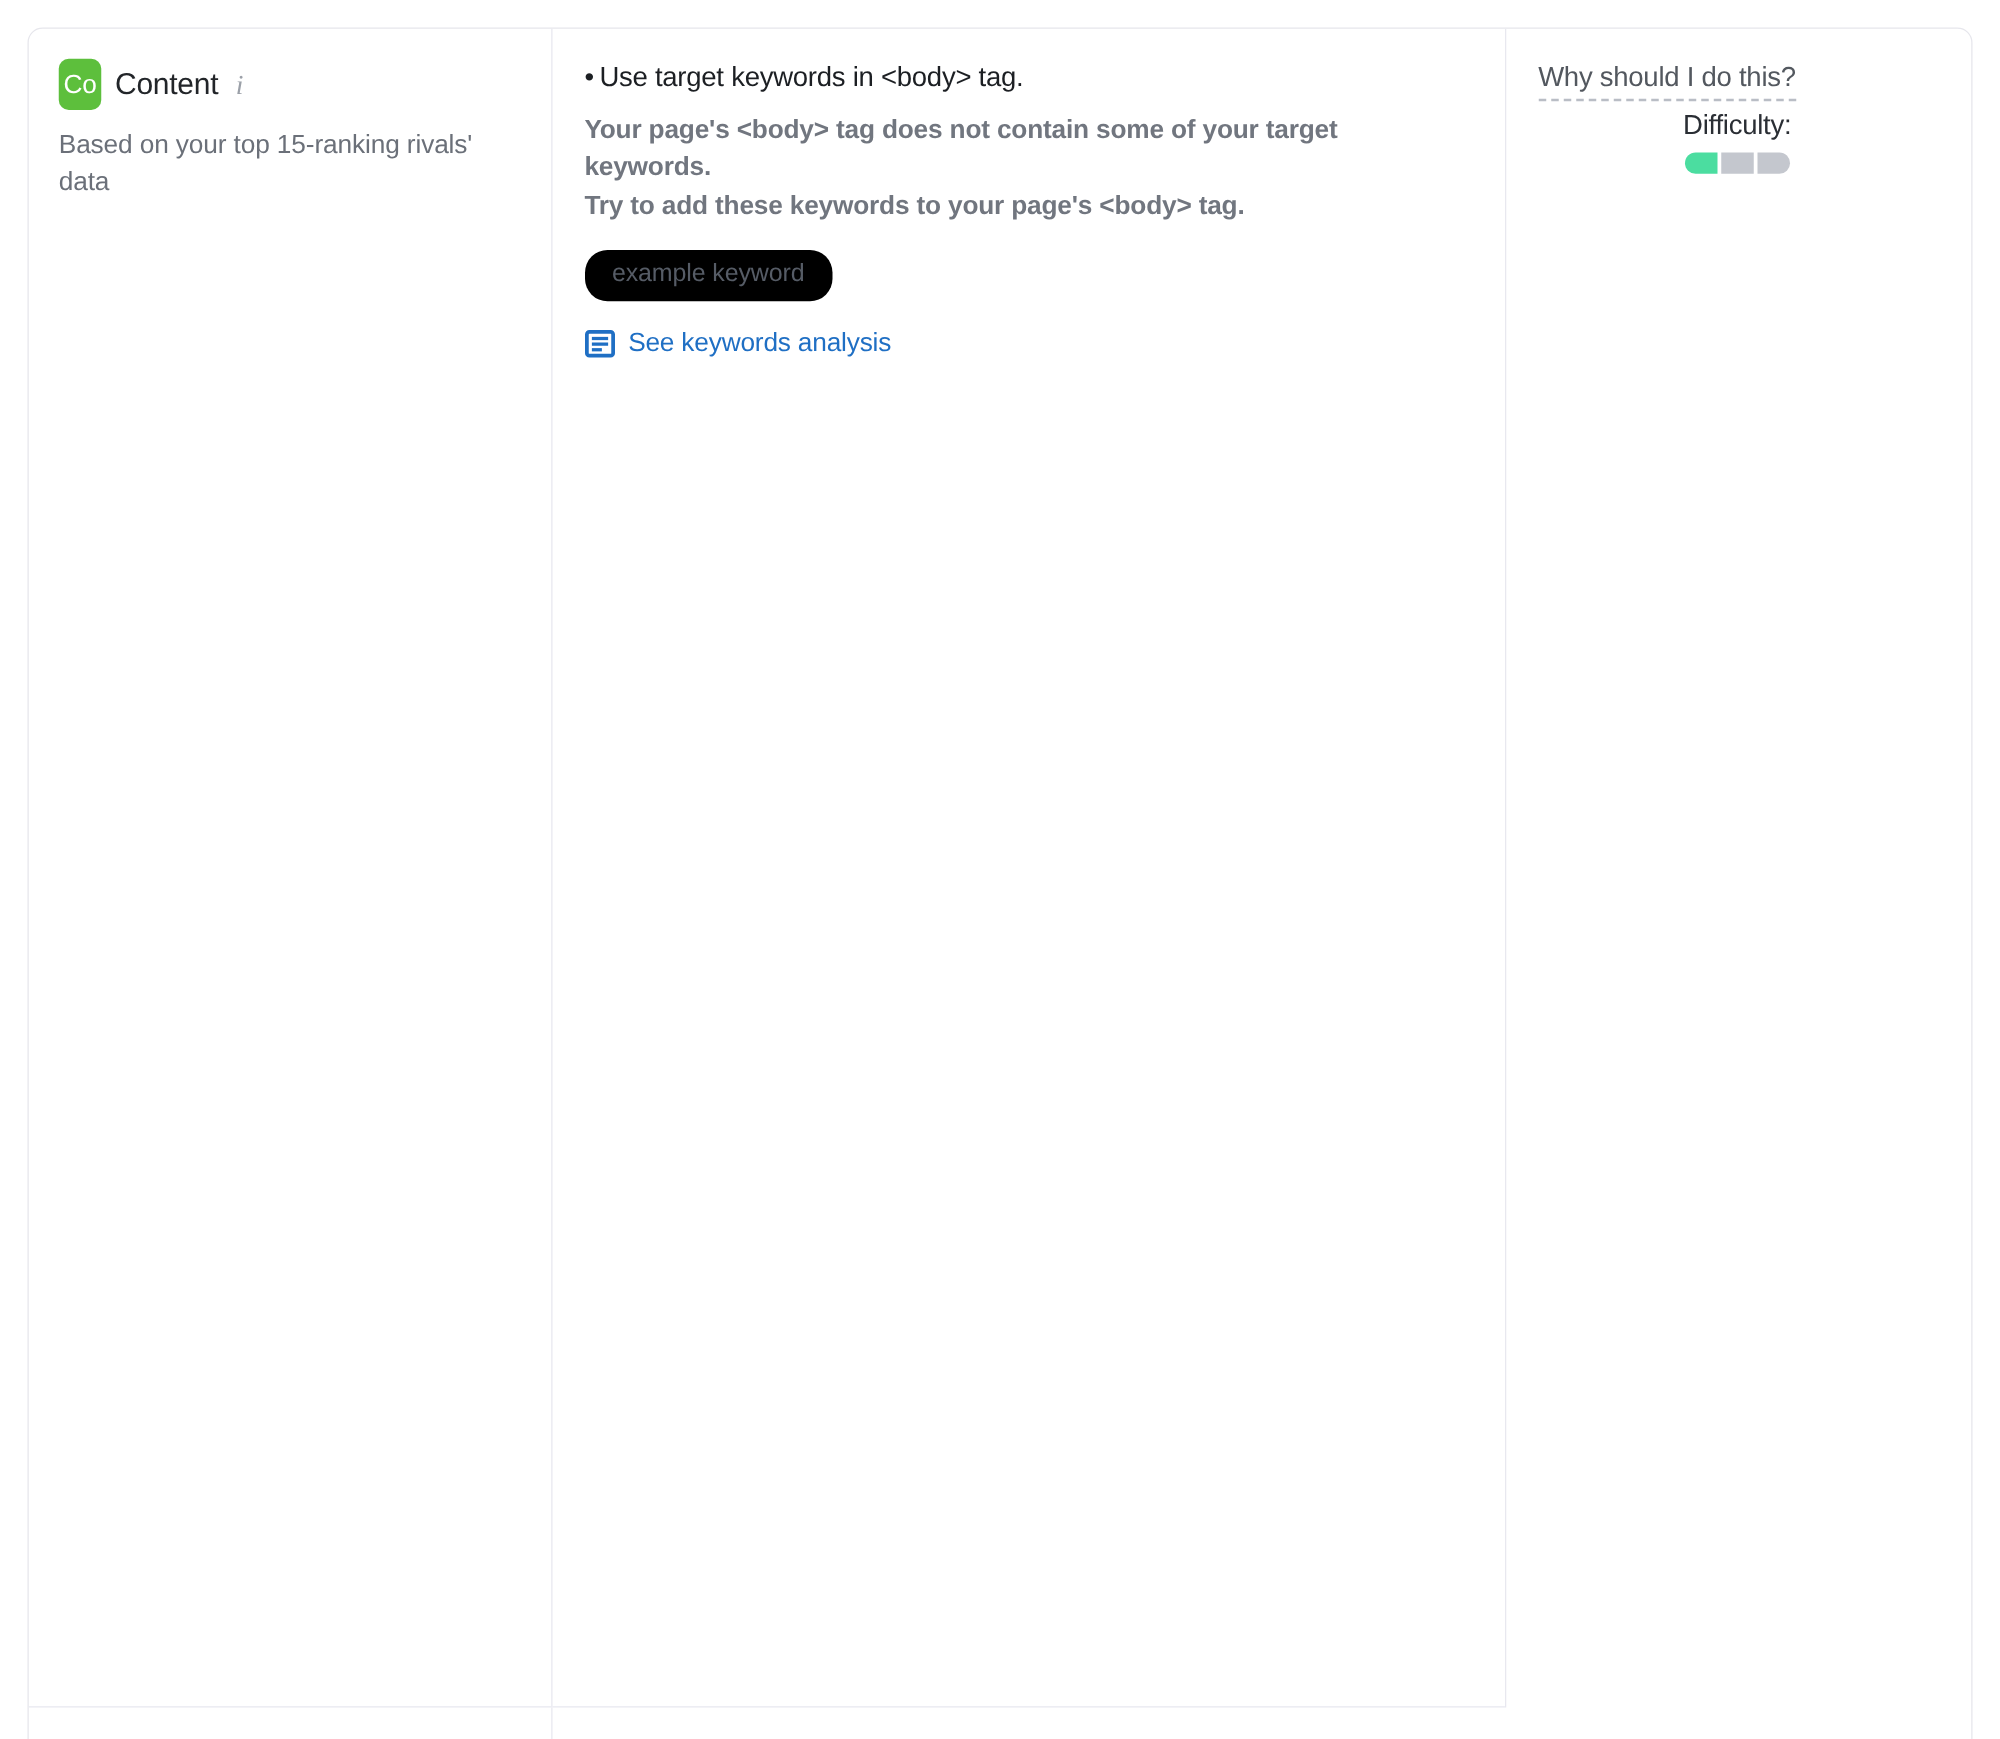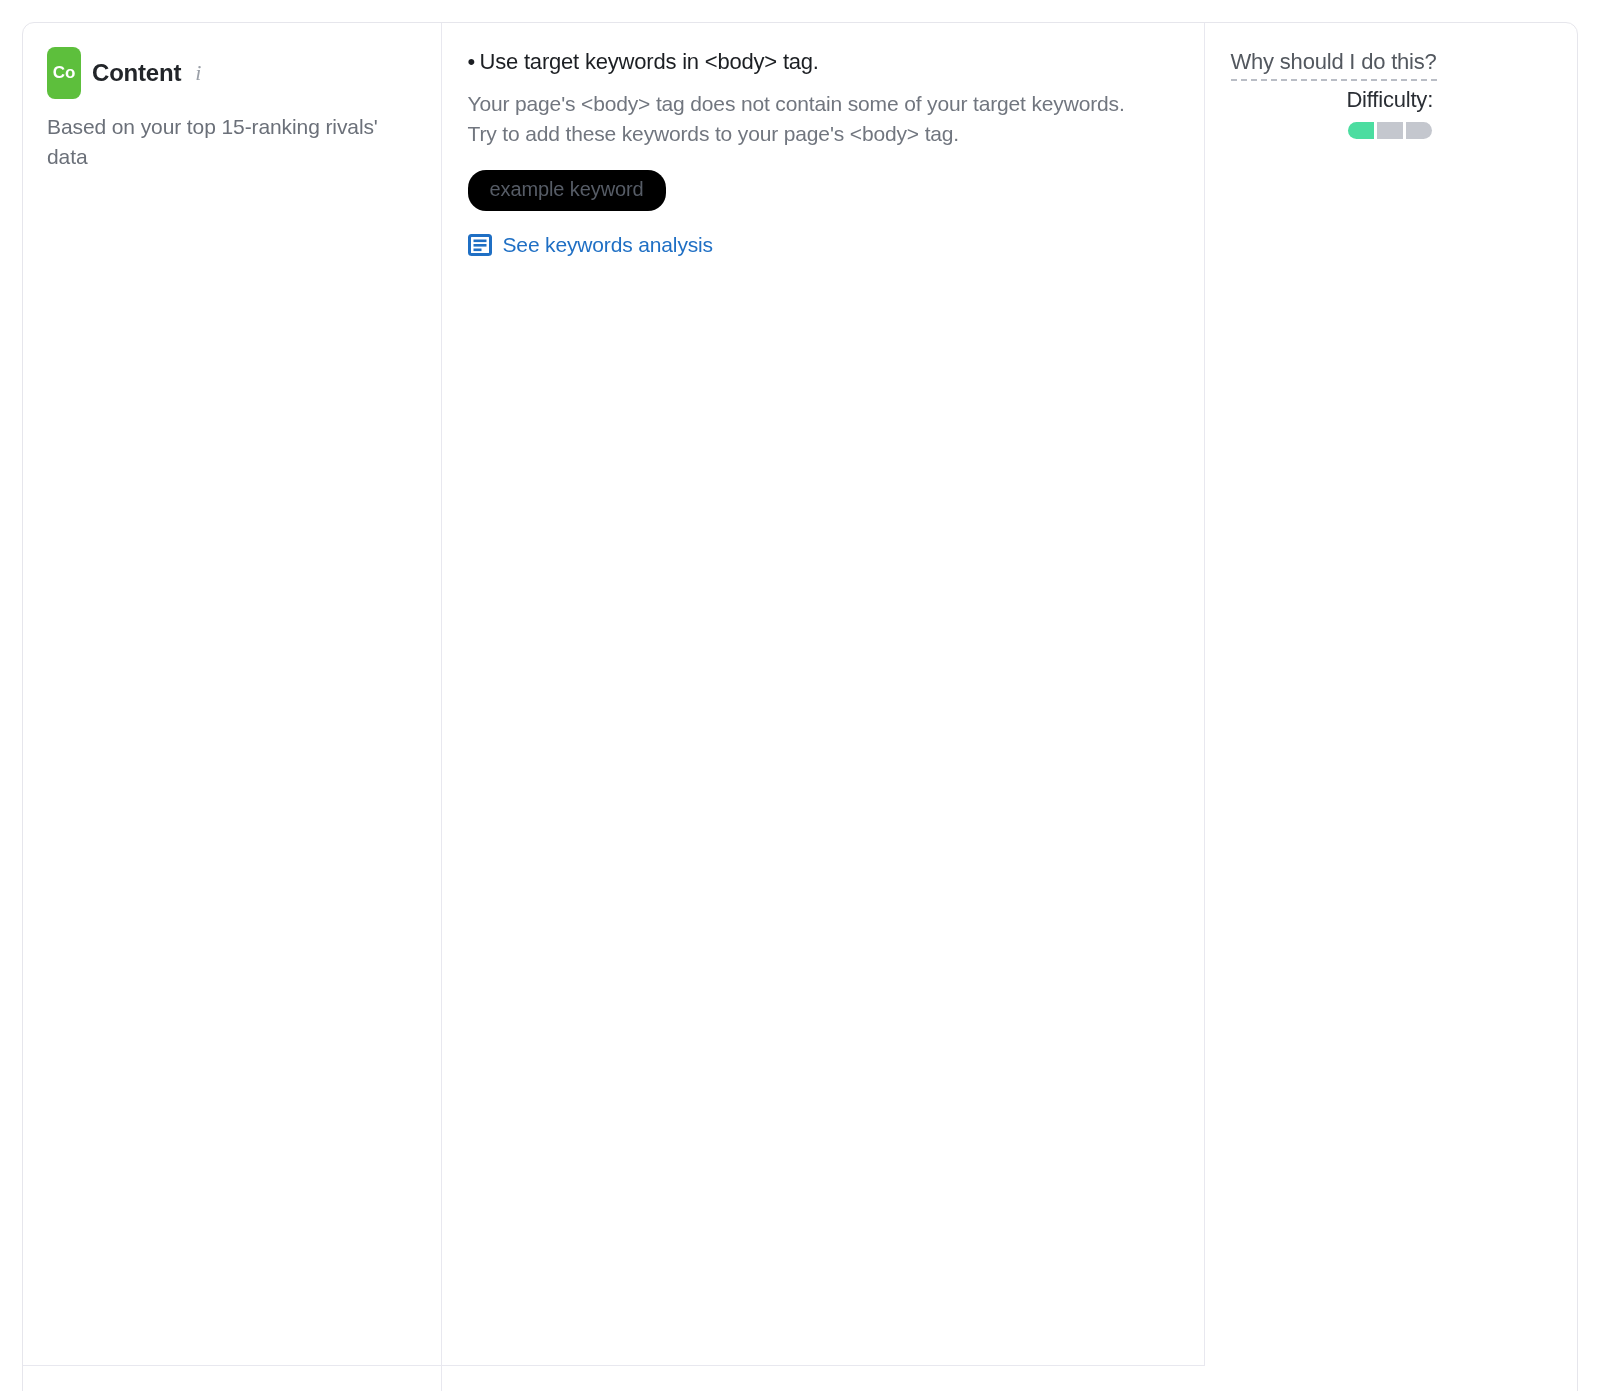--- a/index.html
+++ b/index.html
@@ -53,36 +53,36 @@
     padding: 24px 28px 24px 24px;
     border-right: 1px solid #e8e8ef;
   }
   .cat-head {
     display: flex;
     align-items: center;
     gap: 11px;
   }
   .cat-badge {
     width: 34px;
-    height: 52px;
+    height: 41px;
     border-radius: 8px;
     background: #5dbf3c;
     color: #ffffff;
-    font-size: 17px;
-    font-weight: 700;
+    font-size: 21px;
+    font-weight: 400;
     display: flex;
     align-items: center;
     justify-content: center;
     letter-spacing: -0.2px;
     flex: none;
   }
   .cat-title {
     font-size: 24px;
     color: #222529;
-    font-weight: 700;
+    font-weight: 400;
     letter-spacing: -0.2px;
   }
   .info-icon {
     font-family: "Liberation Serif", serif;
     font-style: italic;
     font-size: 22px;
     color: #9ba0a8;
     margin-left: 3px;
     line-height: 1;
   }
@@ -118,20 +118,21 @@
     color: #1c1f23;
     font-size: 22px;
   }
   .adv-desc {
     font-size: 21px;
     line-height: 1.45;
     color: #71767f;
     letter-spacing: -0.15px;
     margin: 0;
     max-width: 660px;
+    font-weight: bold;
   }
   .adv-desc .l2 { display: block; }
 
   .kw-tag {
     display: inline-block;
     margin-top: 20px;
     background: #000000;
     color: #565c66;
     border-radius: 18px;
     padding: 8px 22px 10px 22px;

